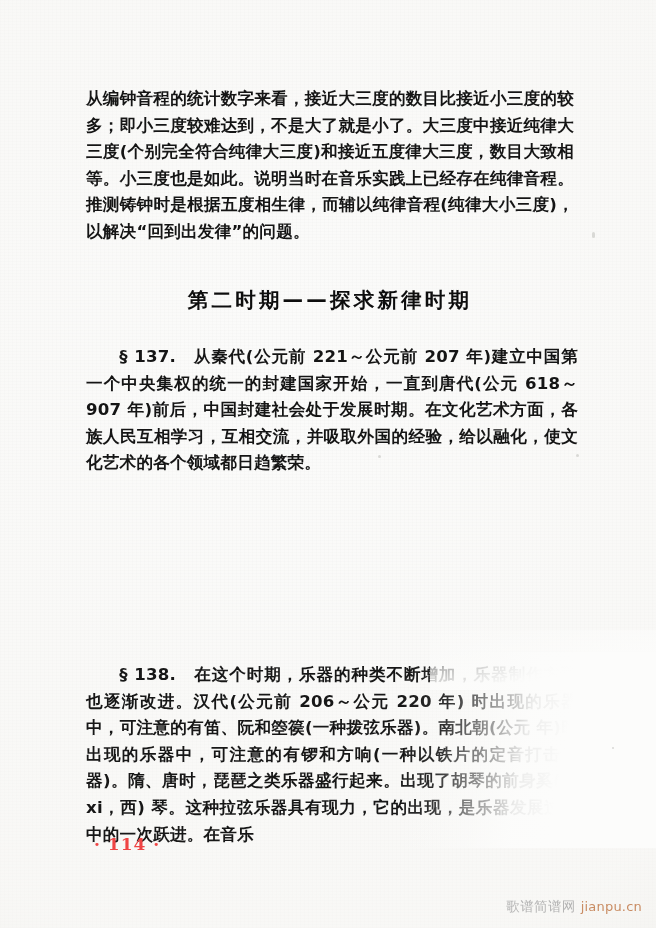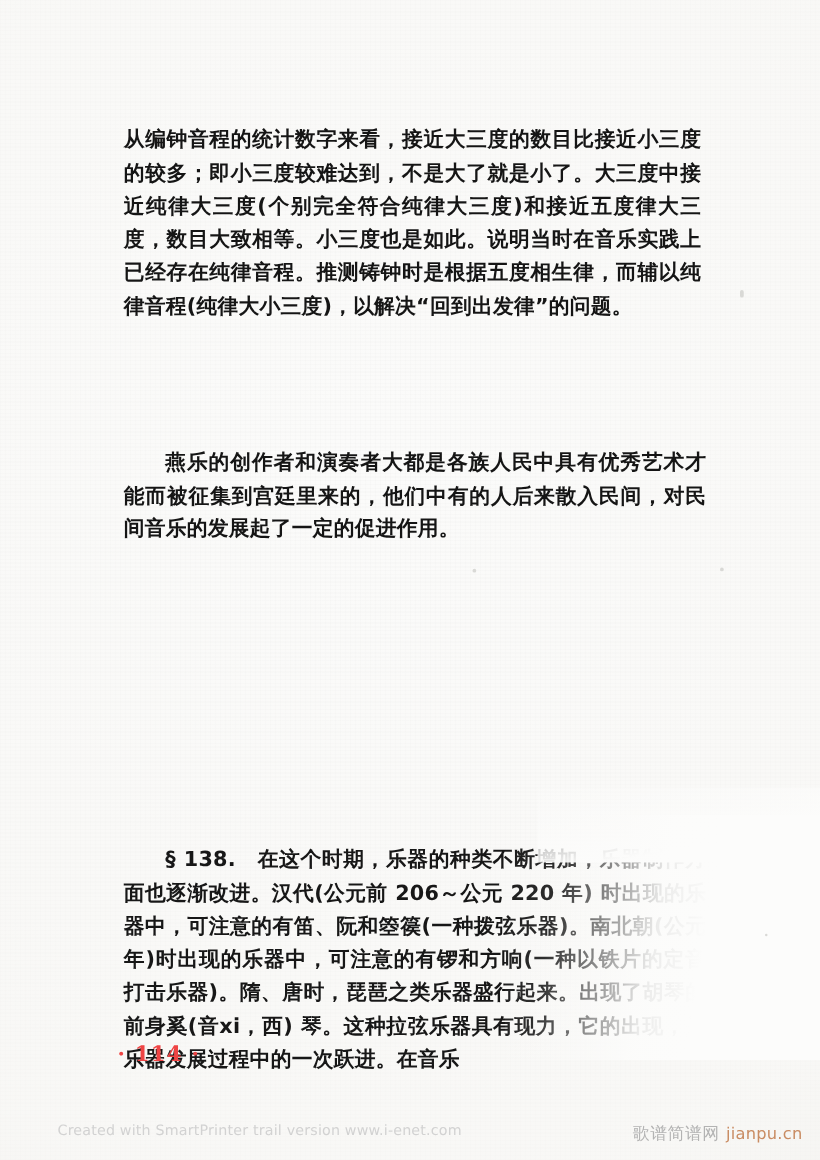--- a/index.html
+++ b/index.html
@@ -35,21 +35,21 @@
     width: 488px;
     color: #151515;
     font-size: 16.6px;
     line-height: 26.6px;
     letter-spacing: 0.2px;
     text-align: justify;
     font-weight: 700;
     -webkit-font-smoothing: none;
   }
   .para {
-    margin: 13px;
+    margin: 0;
     text-indent: 2em;
   }
   .para.no-indent { text-indent: 0; }
 
   
   #section-heading {
     position: absolute;
     left: 86px;
     top: 286px;
     width: 488px;
@@ -140,39 +140,39 @@
 <body>
 
 <div id="page">
 
   <div id="paper-grain"></div>
 
   <div id="text-body">
     <p class="para no-indent">从编钟音程的统计数字来看，接近大三度的数目比接近小三度的较多；即小三度较难达到，不是大了就是小了。大三度中接近纯律大三度(个别完全符合纯律大三度)和接近五度律大三度，数目大致相等。小三度也是如此。说明当时在音乐实践上已经存在纯律音程。推测铸钟时是根据五度相生律，而辅以纯律音程(纯律大小三度)，以解决“回到出发律”的问题。</p>
   </div>
 
+  <div id="section-heading">第二时期——探求新律时期</div>
 
   <div class="blk" style="top:344px;">
     <div style="font-size:16.6px;line-height:26.6px;text-align:justify;font-weight:700;color:#151515;letter-spacing:0.2px;">
-      <p class="para">燕乐的创作者和演奏者大都是各族人民中具有优秀艺术才能而被征集到宫廷里来的，他们中有的人后来散入民间，对民间音乐的发展起了一定的促进作用。</p>
+      <p class="para">§ 137.　从秦代(公元前 221～公元前 207 年)建立中国第一个中央集权的统一的封建国家开始，一直到唐代(公元 618～907 年)前后，中国封建社会处于发展时期。在文化艺术方面，各族人民互相学习，互相交流，并吸取外国的经验，给以融化，使文化艺术的各个领域都日趋繁荣。</p>
     </div>
   </div>
 
   <div class="blk" style="top:662px;">
     <div style="font-size:16.6px;line-height:26.6px;text-align:justify;font-weight:700;color:#171717;letter-spacing:0.2px;">
       <p class="para">§ 138.　在这个时期，乐器的种类不断增加，乐器制作方面也逐渐改进。汉代(公元前 206～公元 220 年) 时出现的乐器中，可注意的有笛、阮和箜篌(一种拨弦乐器)。南北朝(公元 年)时出现的乐器中，可注意的有锣和方响(一种以铁片的定音打击乐器)。隋、唐时，琵琶之类乐器盛行起来。出现了胡琴的前身奚(音xi，西) 琴。这种拉弦乐器具有现力，它的出现，是乐器发展过程中的一次跃进。在音乐</p>
     </div>
   </div>
 
   <div id="fade-mask-2"></div>
   <div id="fade-mask"></div>
 
   <div id="page-number">· 114 ·</div>
 
-  <div id="footer-watermark">Created with SmartPrinter trail version www.i-enet.com</div>
 
   <div id="site-watermark">
     <span class="cn">歌谱简谱网</span>
     <span class="url">jianpu.cn</span>
   </div>
 
   <span class="speck" style="left:592px;top:232px;width:3px;height:6px;border-radius:2px;"></span>
   <span class="speck" style="left:576px;top:454px;width:3px;height:3px;"></span>
   <span class="speck" style="left:378px;top:455px;width:3px;height:3px;"></span>
   <span class="speck" style="left:612px;top:747px;width:2px;height:2px;"></span>

